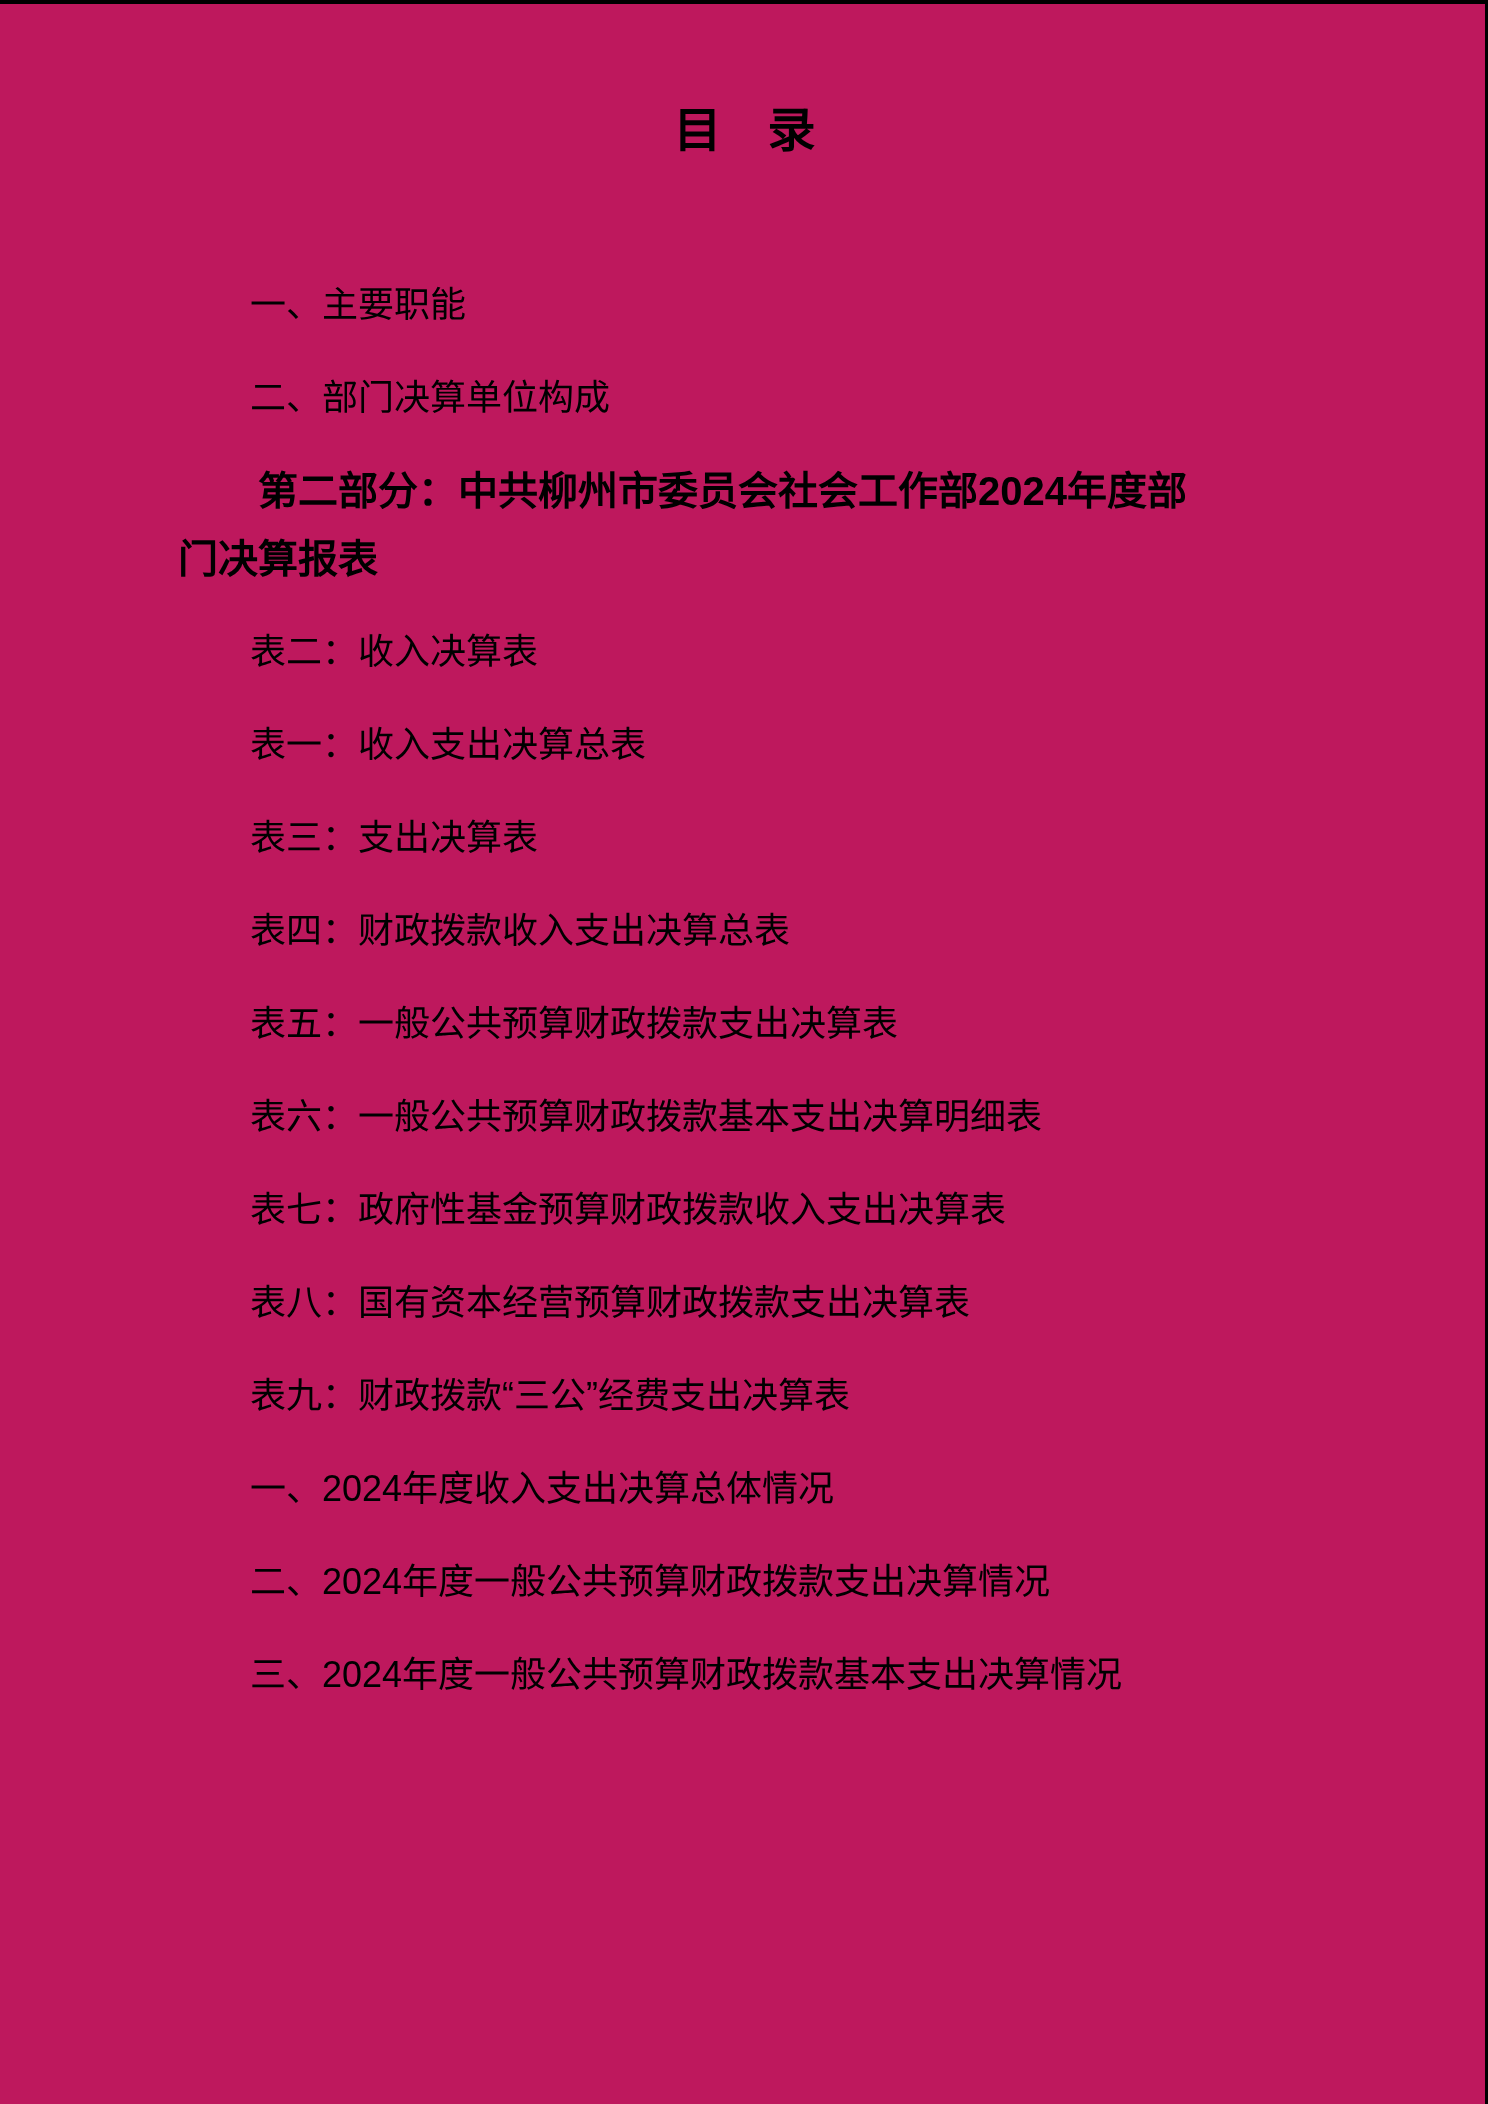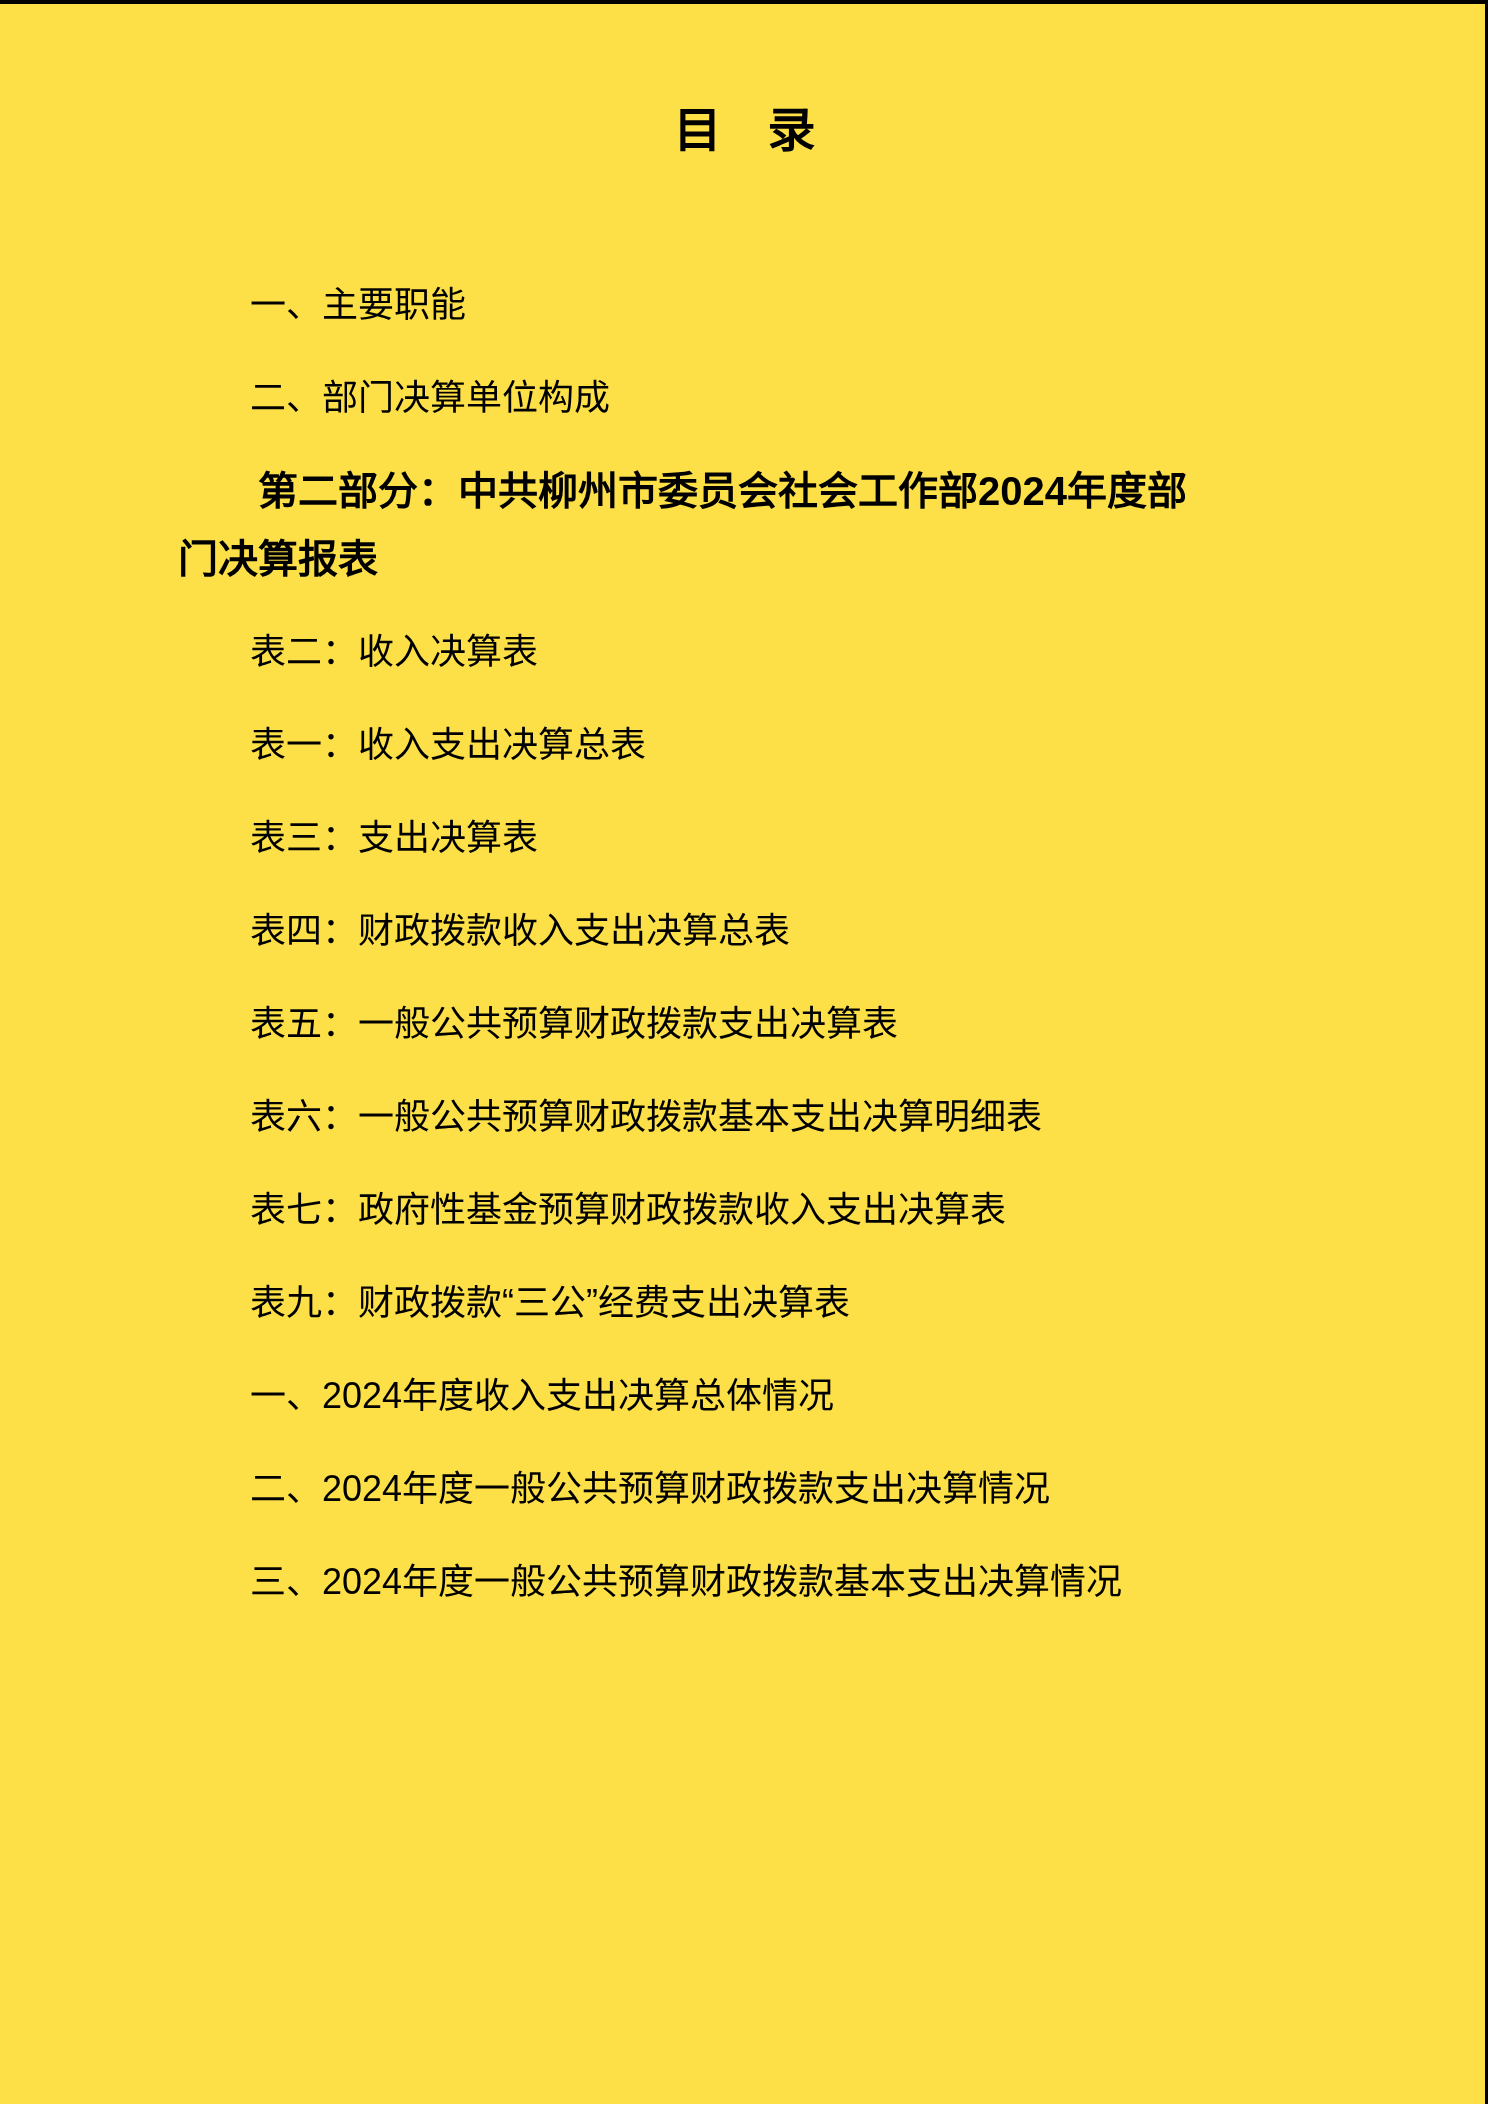--- a/index.html
+++ b/index.html
@@ -8,21 +8,21 @@
     width: 1488px;
     height: 2104px;
     position: relative;
     overflow: hidden;
     color: #000000;
     font-family: "Liberation Sans", sans-serif;
   }
   .page {
     width: 100%;
     height: 100%;
-    background: #fde047;
+    background: #be185d;
     border-top: 4px solid #000000;
     border-right: 3px solid #000000;
     padding: 92px 172px 0 178px;
   }
   .toc-title {
     font-size: 48px;
     font-weight: bold;
     line-height: 70px;
     text-align: center;
     letter-spacing: 2px;
@@ -54,18 +54,19 @@
       <p class="toc-entry toc-item">二、部门决算单位构成</p>
       <p class="toc-entry toc-heading">第二部分：中共柳州市委员会社会工作部2024年度部
 门决算报表</p>
       <p class="toc-entry toc-item">表二：收入决算表</p>
       <p class="toc-entry toc-item">表一：收入支出决算总表</p>
       <p class="toc-entry toc-item">表三：支出决算表</p>
       <p class="toc-entry toc-item">表四：财政拨款收入支出决算总表</p>
       <p class="toc-entry toc-item">表五：一般公共预算财政拨款支出决算表</p>
       <p class="toc-entry toc-item">表六：一般公共预算财政拨款基本支出决算明细表</p>
       <p class="toc-entry toc-item">表七：政府性基金预算财政拨款收入支出决算表</p>
+      <p class="toc-entry toc-item">表八：国有资本经营预算财政拨款支出决算表</p>
       <p class="toc-entry toc-item">表九：财政拨款“三公”经费支出决算表</p>
       <p class="toc-entry toc-item">一、2024年度收入支出决算总体情况</p>
       <p class="toc-entry toc-item">二、2024年度一般公共预算财政拨款支出决算情况</p>
       <p class="toc-entry toc-item">三、2024年度一般公共预算财政拨款基本支出决算情况</p>
     </div>
 </div>
 
 </body></html>

